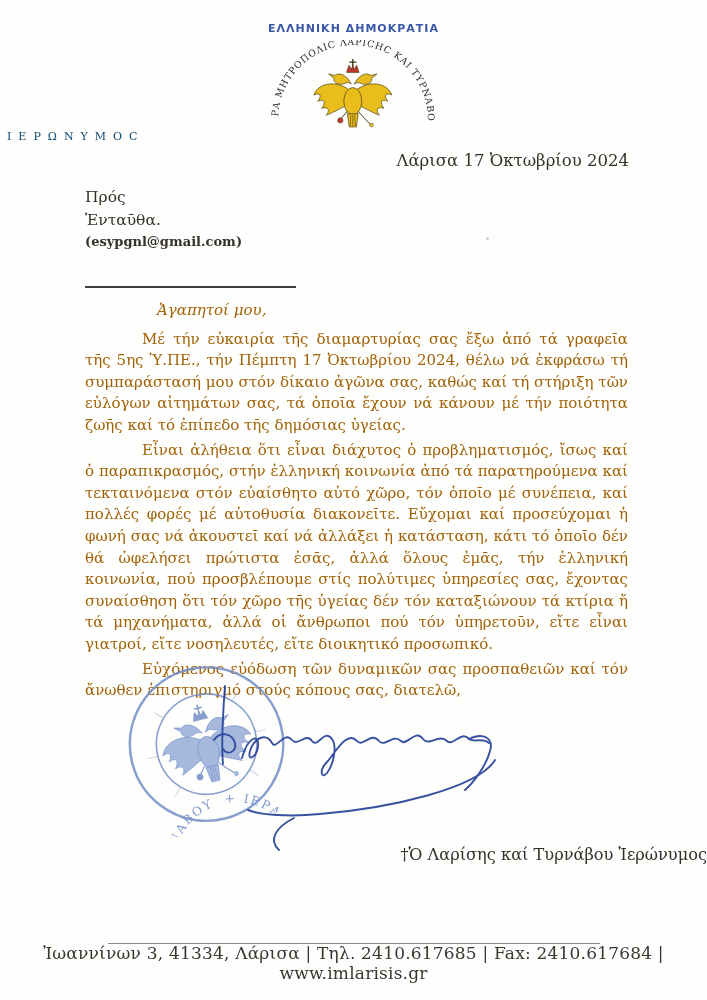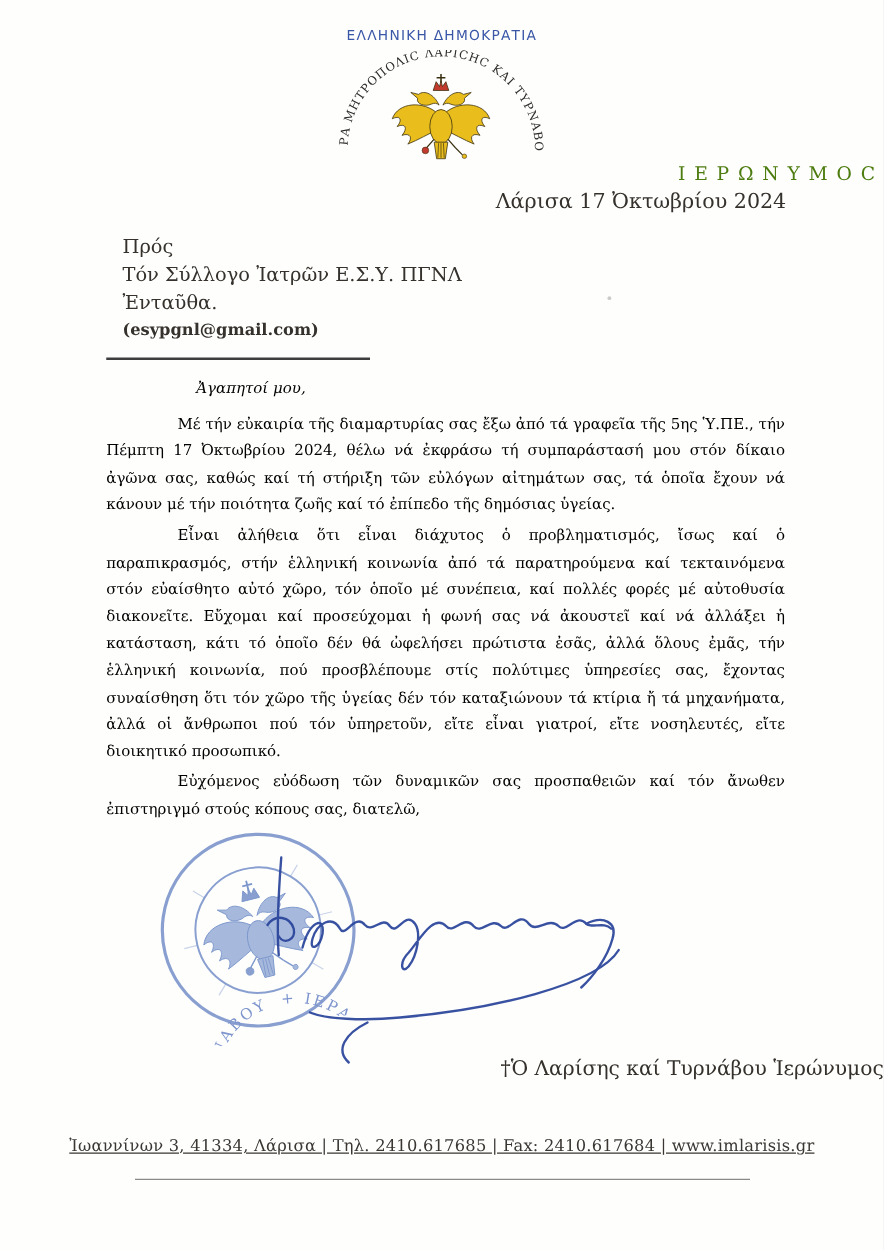--- a/index.html
+++ b/index.html
@@ -5,43 +5,43 @@
   html,body{margin:0;padding:0;background:#e9e9e9;}
   .page{
     position:relative;width:707px;height:1000px;margin:0 auto;
     background:#fefefdl;background-color:#fefefd;overflow:hidden;
     font-family:"DejaVu Serif", serif;color:#2f2b26;
   }
   .abs{position:absolute;}
   .republic{
     top:22px;left:0;width:100%;text-align:center;
     font-family:"DejaVu Sans", "Liberation Sans", sans-serif;
-    font-weight:normal;font-size:11px;letter-spacing:1px;color:#3a57a7;
+    font-weight:bold;font-size:11px;letter-spacing:1px;color:#3a57a7;
   }
   .emblem{top:40px;left:270px;width:166px;height:92px;}
   .metropolitan{
-    top:130px;left:0;width:100%;text-align:right;
-    font-size:15px;letter-spacing:7px;color:#4d7c0f;text-indent:7px;
+    top:130px;left:0;width:100%;text-align:left;
+    font-size:11px;letter-spacing:7px;color:#0c4a6e;text-indent:7px;
   }
   .dateline{top:151px;right:78px;font-size:16.5px;color:#35312c;text-align:right;}
-  .recipient{top:186px;left:85px;font-size:15.5px;line-height:22.5px;color:#35312c;margin-left:13px;}
+  .recipient{top:186px;left:85px;font-size:15.5px;line-height:22.5px;color:#35312c;}
   .recipient .email{font-size:13px;font-weight:bold;}
   .recip-underline{top:286px;left:85px;width:211px;height:2px;background:#3d3d3d;}
-  .body-text{top:300px;left:85px;width:543px;font-size:12px;line-height:21.6px;
-    text-align:justify;color:#000000;}
+  .body-text{top:300px;left:85px;width:543px;font-size:15px;line-height:21.6px;
+    text-align:justify;color:#a16207;}
   .salutation{font-style:italic;margin:0 0 7px 72px;}
   .body-text p{margin:0 0 3px 0;text-indent:57px;}
   .valediction{margin:6px 0 0 0;text-align:center;text-indent:0 !important;}
   .stamp{top:661px;left:121px;width:172px;height:166px;transform:rotate(-14deg);opacity:.88;}
   .signature{top:676px;left:206px;width:305px;height:180px;}
   .closing{top:841px;left:0;width:100%;text-align:right;font-size:16.2px;
     line-height:27.5px;color:#34302b;}
   .footer-line{top:943px;left:108px;width:492px;height:1px;background:#8a8a8a;}
-  .footer-text{top:910px;left:0;width:100%;text-align:center;font-size:13px;
-    letter-spacing:.2px;color:#3a3733;text-decoration:underline;}
+  .footer-text{top:943px;left:0;width:100%;text-align:center;font-size:17px;
+    letter-spacing:.2px;color:#3a3733;}
   .speck{top:237px;left:486px;width:3px;height:3px;border-radius:50%;background:#a9a9a9;opacity:.6;}
   .defs-holder{position:absolute;width:0;height:0;overflow:hidden;}
 </style>
 </head>
 <body>
 
 <svg class="defs-holder" aria-hidden="true">
   <defs>
     <g id="eagleGroup">
       <path d="M60,4 v9 M55.5,8 h9" stroke="var(--es,#3a3010)" stroke-width="1.6" fill="none"></path>
@@ -72,21 +72,20 @@
     </text>
     <use href="#eagleGroup" transform="translate(36,16) scale(0.78)"></use>
   </svg>
 
   <div class="abs metropolitan">ΙΕΡΩΝΥΜΟC</div>
 
   <div class="abs dateline">Λάρισα 17 Ὀκτωβρίου 2024</div>
 
   <div class="abs recipient">
     <div>Πρός</div>
-    <div>Τόν Σύλλογο Ἰατρῶν Ε.Σ.Υ. ΠΓΝΛ</div>
     <div>Ἐνταῦθα.</div>
     <div class="email">(esypgnl@gmail.com)</div>
   </div>
   <div class="abs recip-underline"></div>
 
   <div class="abs body-text">
     <div class="salutation">Ἀγαπητοί μου,</div>
     <p>Μέ τήν εὐκαιρία τῆς διαμαρτυρίας σας ἔξω ἀπό τά γραφεῖα τῆς 5ης Ὑ.ΠΕ., τήν Πέμπτη 17 Ὀκτωβρίου 2024, θέλω νά ἐκφράσω τή συμπαράστασή μου στόν δίκαιο ἀγῶνα σας, καθώς καί τή στήριξη τῶν εὐλόγων αἰτημάτων σας, τά ὁποῖα ἔχουν νά κάνουν μέ τήν ποιότητα ζωῆς καί τό ἐπίπεδο τῆς δημόσιας ὑγείας.</p>
     <p>Εἶναι ἀλήθεια ὅτι εἶναι διάχυτος ὁ προβληματισμός, ἴσως καί ὁ παραπικρασμός, στήν ἑλληνική κοινωνία ἀπό τά παρατηρούμενα καί τεκταινόμενα στόν εὐαίσθητο αὐτό χῶρο, τόν ὁποῖο μέ συνέπεια, καί πολλές φορές μέ αὐτοθυσία διακονεῖτε. Εὔχομαι καί προσεύχομαι ἡ φωνή σας νά ἀκουστεῖ καί νά ἀλλάξει ἡ κατάσταση, κάτι τό ὁποῖο δέν θά ὠφελήσει πρώτιστα ἐσᾶς, ἀλλά ὅλους ἐμᾶς, τήν ἑλληνική κοινωνία, πού προσβλέπουμε στίς πολύτιμες ὑπηρεσίες σας, ἔχοντας συναίσθηση ὅτι τόν χῶρο τῆς ὑγείας δέν τόν καταξιώνουν τά κτίρια ἤ τά μηχανήματα, ἀλλά οἱ ἄνθρωποι πού τόν ὑπηρετοῦν, εἴτε εἶναι γιατροί, εἴτε νοσηλευτές, εἴτε διοικητικό προσωπικό.</p>
     <p>Εὐχόμενος εὐόδωση τῶν δυναμικῶν σας προσπαθειῶν καί τόν ἄνωθεν ἐπιστηριγμό στούς κόπους σας, διατελῶ,</p>

